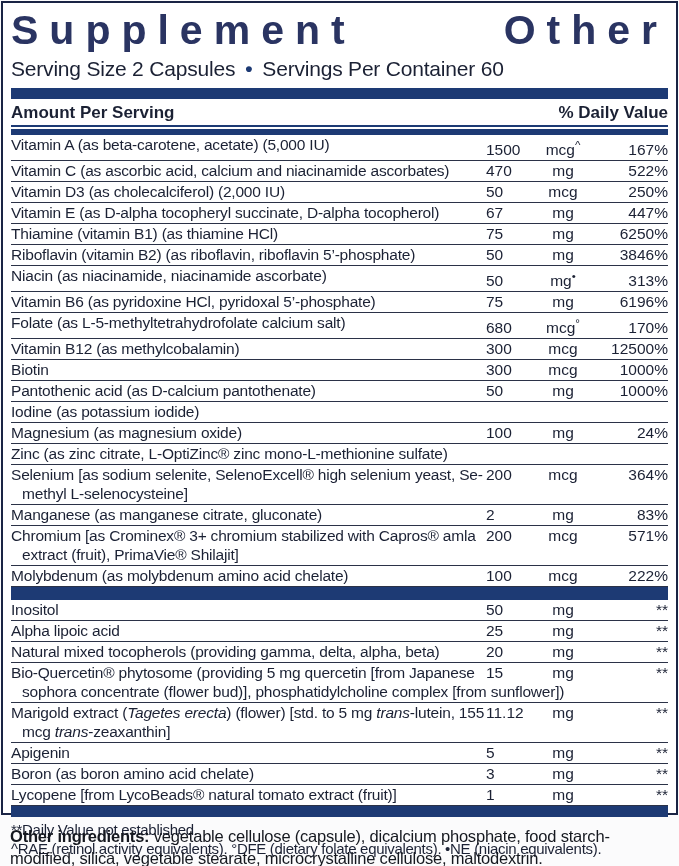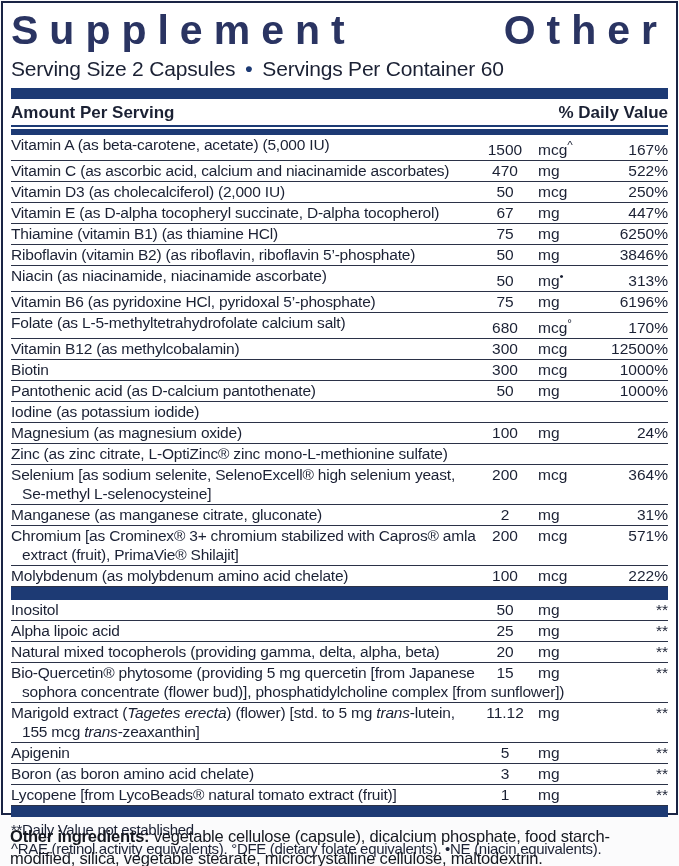--- a/index.html
+++ b/index.html
@@ -33,22 +33,22 @@
   }
   .bar-double{border-top:2.5px solid #1d3a74;}
   .bar-double .inner{height:6px;background:#1d3a74;margin-top:1.5px;}
   .rows .row{
     border-bottom:1.5px solid #2b3247;
     padding:0.5px 0;overflow:hidden;
   }
   .row-vals{
     float:right;white-space:nowrap;line-height:19px;font-size:15.5px;
   }
-  .row-vals .num{display:inline-block;width:52px;text-align:center;}
-  .row-vals .unit{display:inline-block;width:50px;text-align:left;margin-left:7px;}
+  .row-vals .num{display:inline-block;width:52px;text-align:left;}
+  .row-vals .unit{display:inline-block;width:50px;text-align:center;}
   .row-vals .unit sup{font-size:0.75em;}
   .row-vals .dv{display:inline-block;width:80px;text-align:right;}
   .row-name{
     font-size:15.5px;line-height:19px;letter-spacing:-0.2px;
     padding-left:11px;text-indent:-11px;
   }
   .row-name em{}
   .mid-bar{height:13px;background:#1d3a74;}
   .pre-foot-bar{height:11px;background:#1d3a74;}
   .footnotes{padding-top:3px;}
@@ -139,21 +139,21 @@
     <div class="row-name">Magnesium (as magnesium oxide)</div>
   </div>
       <div class="row">
     <div class="row-name">Zinc (as zinc citrate, L-OptiZinc® zinc mono-L-methionine sulfate)</div>
   </div>
       <div class="row">
     <div class="row-vals"><span class="num">200</span><span class="unit">mcg</span><span class="dv">364%</span></div>
     <div class="row-name">Selenium [as sodium selenite, SelenoExcell® high selenium yeast, Se-methyl L-selenocysteine]</div>
   </div>
       <div class="row">
-    <div class="row-vals"><span class="num">2</span><span class="unit">mg</span><span class="dv">31%</span></div>
+    <div class="row-vals"><span class="num">2</span><span class="unit">mg</span><span class="dv">83%</span></div>
     <div class="row-name">Manganese (as manganese citrate, gluconate)</div>
   </div>
       <div class="row">
     <div class="row-vals"><span class="num">200</span><span class="unit">mcg</span><span class="dv">571%</span></div>
     <div class="row-name">Chromium [as Crominex® 3+ chromium stabilized with Capros® amla extract (fruit), PrimaVie® Shilajit]</div>
   </div>
       <div class="row">
     <div class="row-vals"><span class="num">100</span><span class="unit">mcg</span><span class="dv">222%</span></div>
     <div class="row-name">Molybdenum (as molybdenum amino acid chelate)</div>
   </div>

